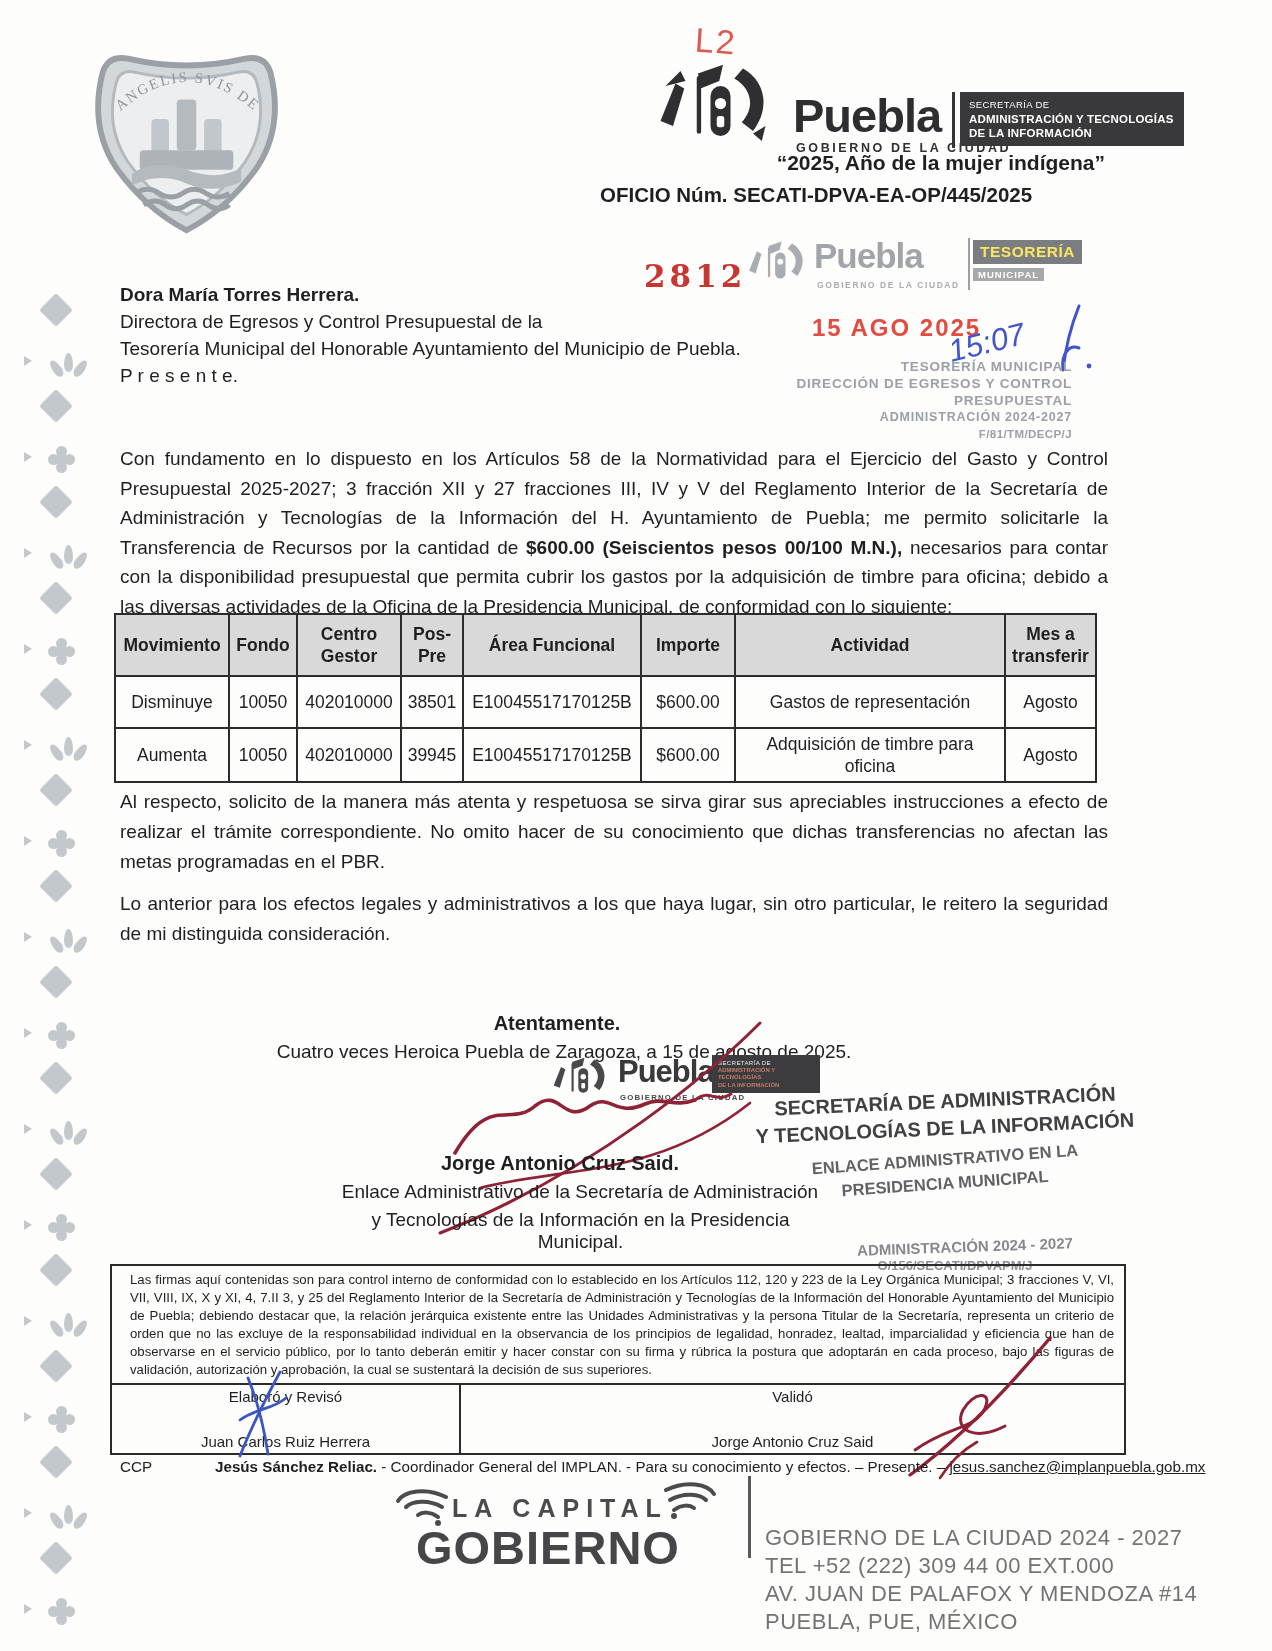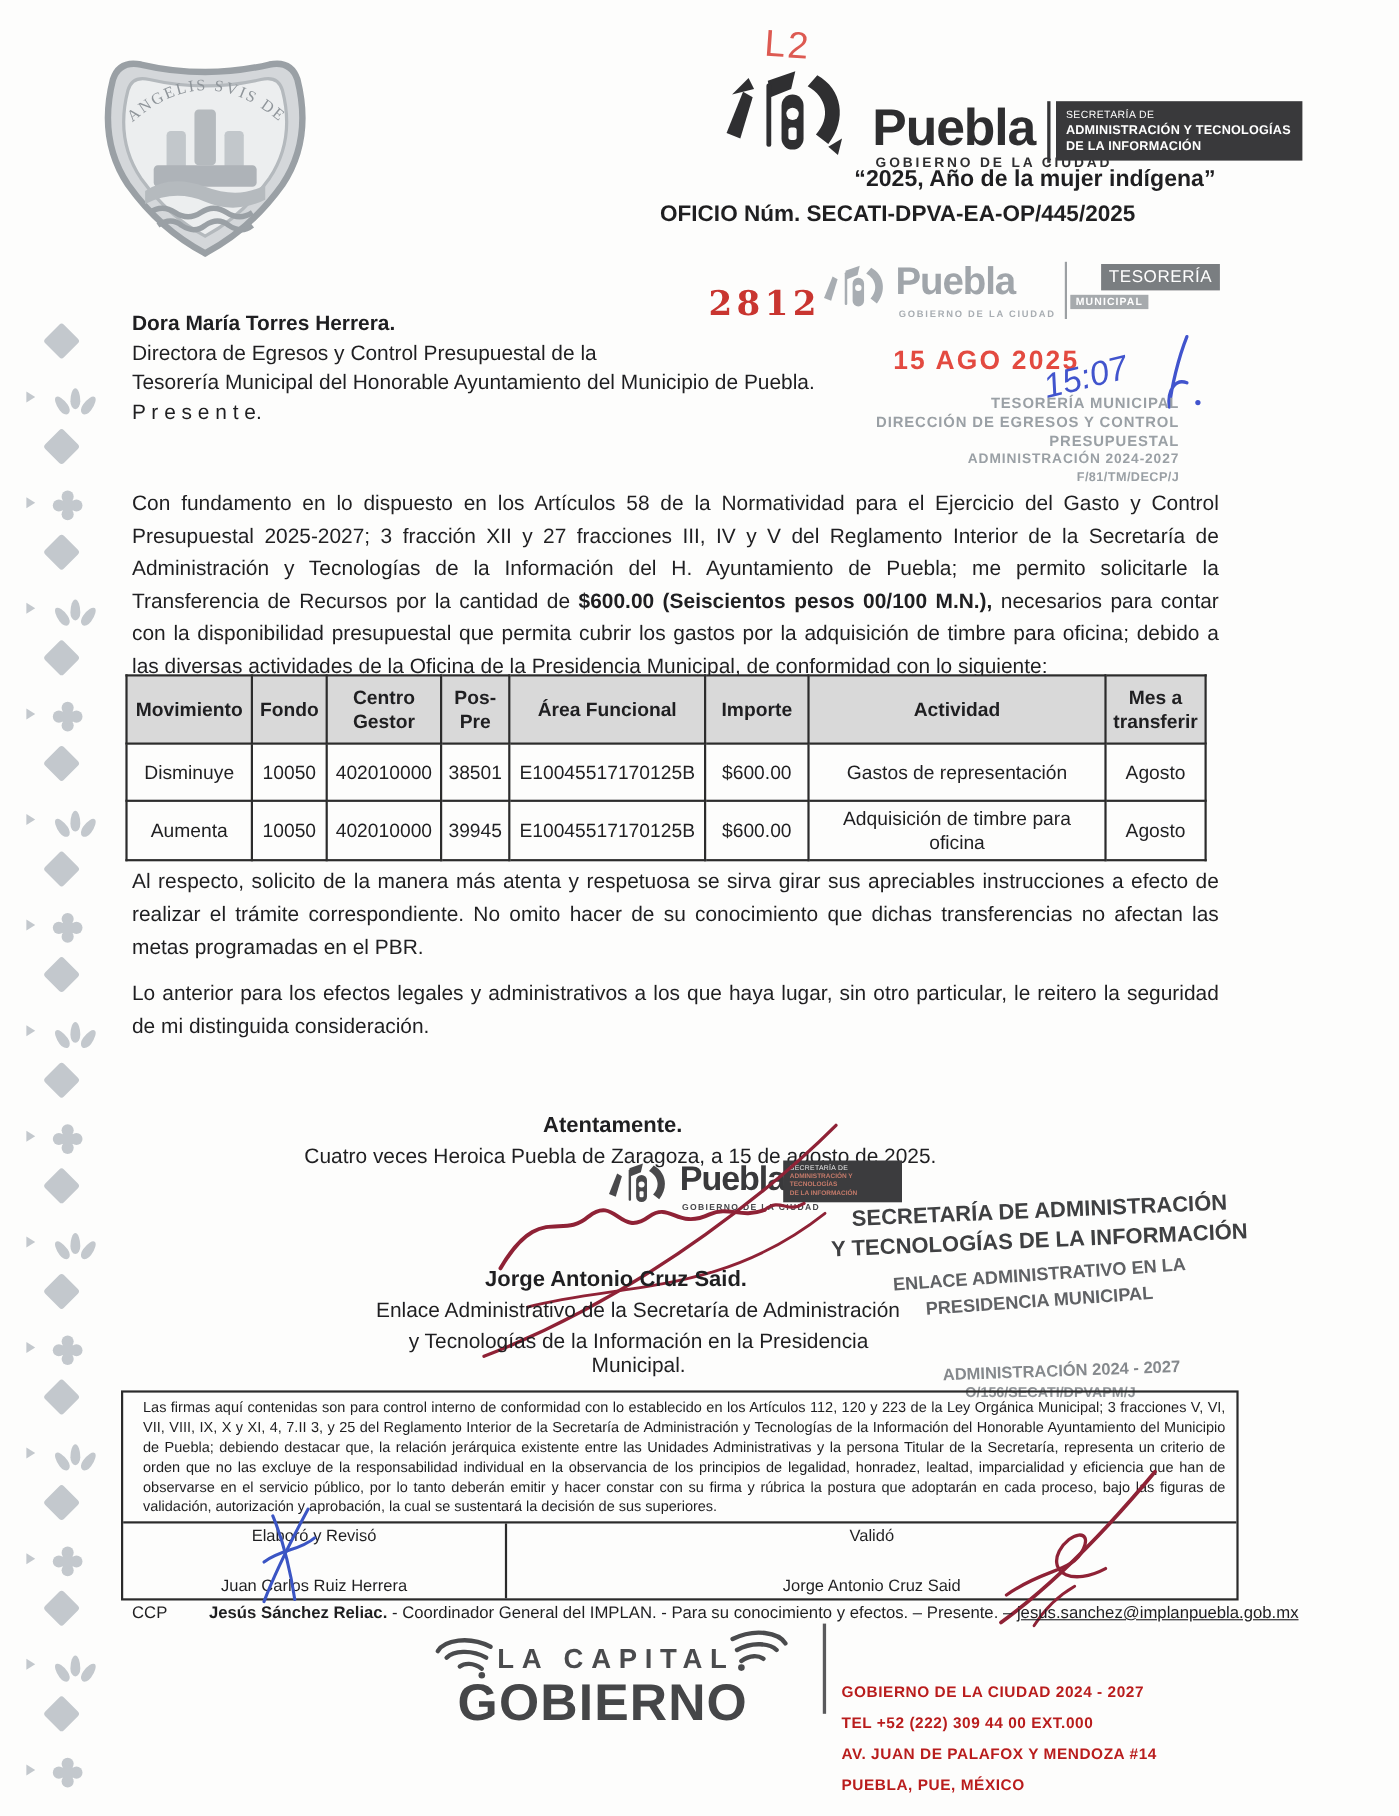--- a/index.html
+++ b/index.html
@@ -28,21 +28,21 @@
   .vbar{background:#353537;}
   .secbox{background:#39393b;color:#fff;padding:6px 9px;line-height:14px;}
   .secbox .s1{font-size:9.5px;letter-spacing:.4px;}
   .secbox .s2,.secbox .s3{font-size:11.5px;font-weight:bold;letter-spacing:.2px;}
   .motto{font-weight:bold;font-size:21px;text-align:right;}
   .oficio{font-weight:bold;font-size:20.5px;text-align:left;}
   
   .folio{font-family:"DejaVu Serif",serif;font-weight:bold;font-size:31px;color:#c93530;letter-spacing:4px;}
   .tstamp{opacity:.85;}
   .tstamp .brand-word{color:#90969c;}
-  .tchip1{background:#64686c;color:#ffffff;font-weight:normal;font-size:15.5px;padding:3px 7px;letter-spacing:.5px;margin-left:28px;}
+  .tchip1{background:#64686c;color:#fde047;font-weight:bold;font-size:15.5px;padding:3px 7px;letter-spacing:.5px;}
   .tchip2{background:#989ca0;color:#fff;font-weight:bold;font-size:9.5px;padding:1px 5px;display:inline-block;letter-spacing:1px;}
   .red-date{color:#e34a40;font-weight:600;font-size:24px;letter-spacing:2px;white-space:nowrap;}
   .blue-time{color:#4154cd;font-size:31px;transform:rotate(-14deg);font-style:italic;}
   .gstamp{color:#9aa0a5;font-weight:bold;text-align:right;letter-spacing:.8px;line-height:17px;}
   .gstamp .g1{font-size:13.5px;}
   .gstamp .g2{font-size:12.5px;}
   .gstamp .g3{font-size:11.5px;letter-spacing:.4px;}
   
   .addr{font-size:19px;line-height:27px;}
   .addr .b{font-weight:bold;}
@@ -66,26 +66,26 @@
   .legal{border:2px solid #2b2b2b;}
   .legal-text{font-size:13.2px;line-height:18px;text-align:justify;padding:5px 10px 4px 18px;}
   .legal-row{border-top:2px solid #2b2b2b;height:68px;display:flex;}
   .legal-cell{position:relative;font-size:15px;}
   .legal-cell.left{width:347px;border-right:2px solid #2b2b2b;}
   .legal-cell.right{flex:1;}
   .cell-label{position:absolute;top:3px;left:0;right:0;text-align:center;}
   .cell-name{position:absolute;bottom:3px;left:0;right:0;text-align:center;}
   
   .ccp{font-size:15.2px;white-space:nowrap;}
-  .ccp .b{font-weight:bold;}
+  .ccp .b{font-weight:bold;margin-left:25px;}
   .ccp .mail{text-decoration:underline;}
   .lacapital{font-weight:bold;font-size:25px;letter-spacing:7px;color:#4a4b4d;white-space:nowrap;}
   .imparable{font-weight:bold;font-size:47px;letter-spacing:1px;color:#454648;white-space:nowrap;}
   .f-divider{background:#5a5a5c;}
-  .f-lines{color:#b91c1c;font-weight:700;font-size:14px;line-height:28px;letter-spacing:.5px;white-space:nowrap;}
+  .f-lines{color:#737373;font-weight:400;font-size:22px;line-height:28px;letter-spacing:.5px;white-space:nowrap;}
   svg{display:block;}
 </style>
 </head>
 <body>
 
 <div class="page">
 
   <div class="pattern" id="pattern">
       <div class="p-item" style="left: 20px; top: 0px;">
         <div class="p-diamond"></div>

